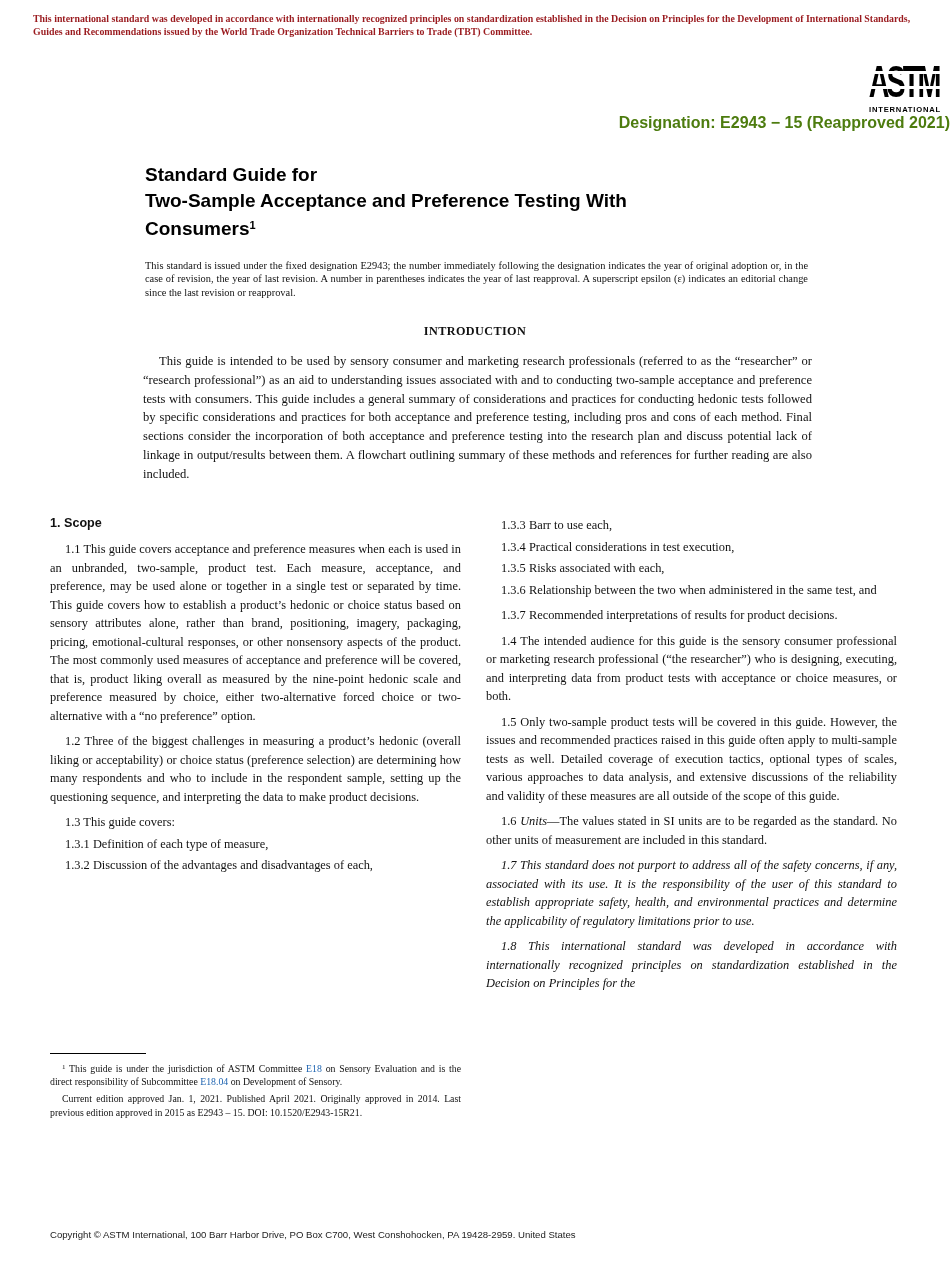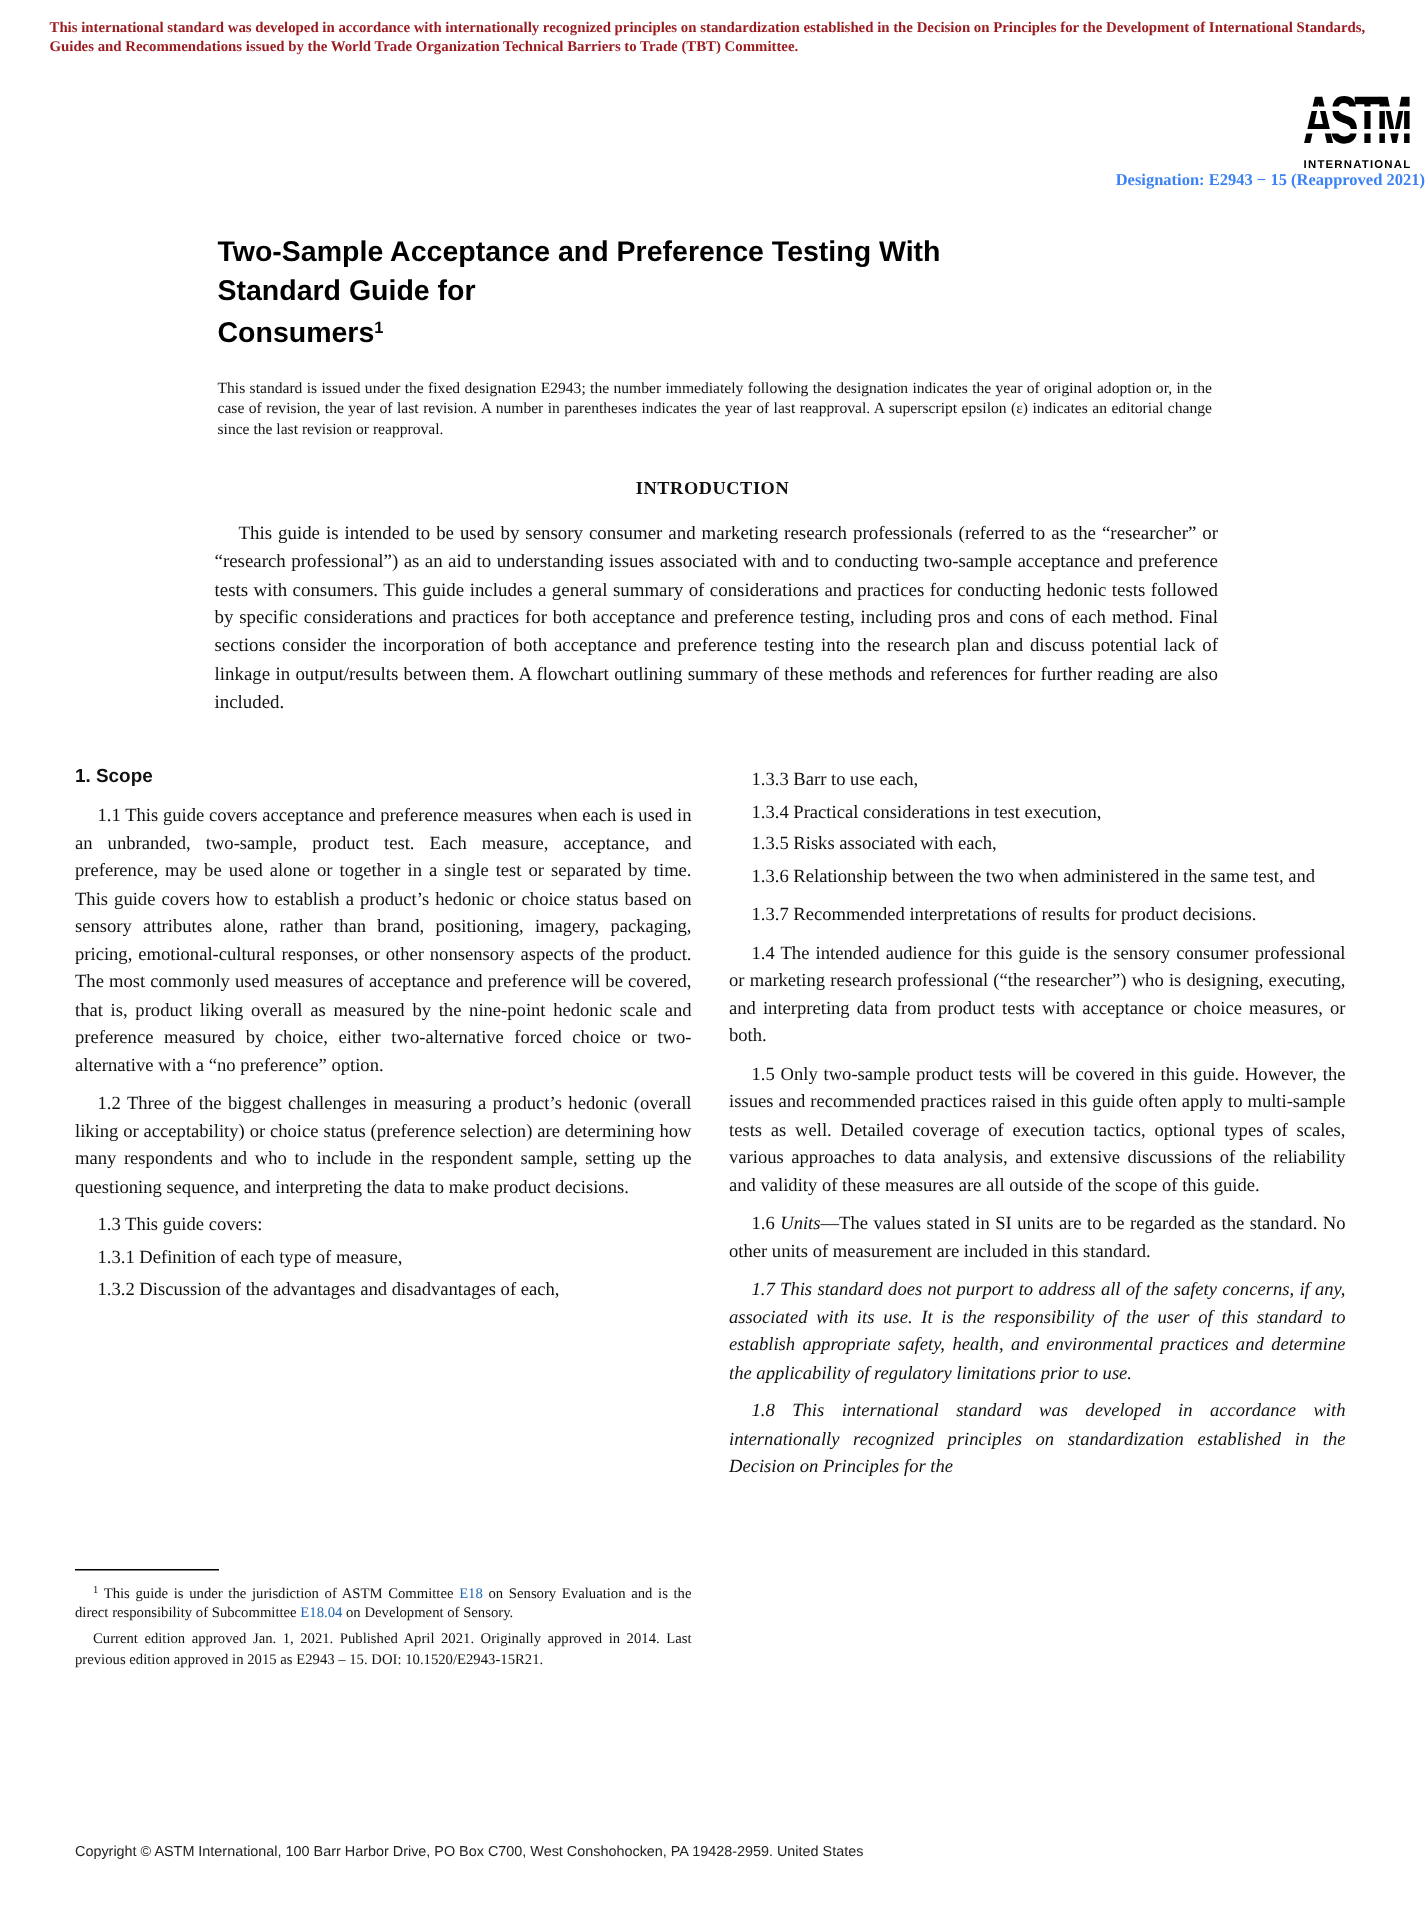--- a/index.html
+++ b/index.html
@@ -29,22 +29,22 @@
     font-size:40px; letter-spacing:-4px; line-height:46px; display:inline-block;
     transform:scale(0.72,1.12);
   }
   .stripe { position:absolute; left:0; right:0; height:3px; background:#ffffff; }
   .stripe.s1 { top:13px; } .stripe.s2 { top:28px; }
   .logo-sub {
     font-family:"Liberation Sans", sans-serif; font-weight:bold;
     font-size:7.6px; letter-spacing:0.8px; margin-top:1px;
   }
   .designation {
-    margin-left:14px; font-family:Liberation Serif, serif;
-    font-weight:bold; font-size:11px; color:#3b82f6;
+    margin-left:14px; font-family:Liberation Sans, sans-serif;
+    font-weight:bold; font-size:16px; color:#4d7c0f;
   }
 
   
   .title-block {
     margin:30px 140px 0 145px;
     font-family:"Liberation Sans", sans-serif; font-weight:bold;
     font-size:19px; line-height:25.5px; color:#000;
   }
   .title-block sup { font-size:11px; vertical-align:6px; }
 
@@ -112,22 +112,22 @@
         <span class="logo-letters">ASTM</span>
         <span class="stripe s1"></span>
         <span class="stripe s2"></span>
       </div>
       <div class="logo-sub">INTERNATIONAL</div>
     </div>
     <div class="designation">Designation: E2943 − 15 (Reapproved 2021)</div>
   </div>
 
   <div class="title-block">
+    <div>Standard Guide for</div>
     <div>Two-Sample Acceptance and Preference Testing With</div>
-    <div>Standard Guide for</div>
     <div><span>Consumers</span><sup>1</sup></div>
   </div>
 
   <div class="issue-note">This standard is issued under the fixed designation E2943; the number immediately following the designation indicates the year of original adoption or, in the case of revision, the year of last revision. A number in parentheses indicates the year of last reapproval. A superscript epsilon (ε) indicates an editorial change since the last revision or reapproval.</div>
 
   <div class="intro-heading">INTRODUCTION</div>
   <div class="intro-body">This guide is intended to be used by sensory consumer and marketing research professionals (referred to as the “researcher” or “research professional”) as an aid to understanding issues associated with and to conducting two-sample acceptance and preference tests with consumers. This guide includes a general summary of considerations and practices for conducting hedonic tests followed by specific considerations and practices for both acceptance and preference testing, including pros and cons of each method. Final sections consider the incorporation of both acceptance and preference testing into the research plan and discuss potential lack of linkage in output/results between them. A flowchart outlining summary of these methods and references for further reading are also included.</div>
 
   <div class="columns">
 

